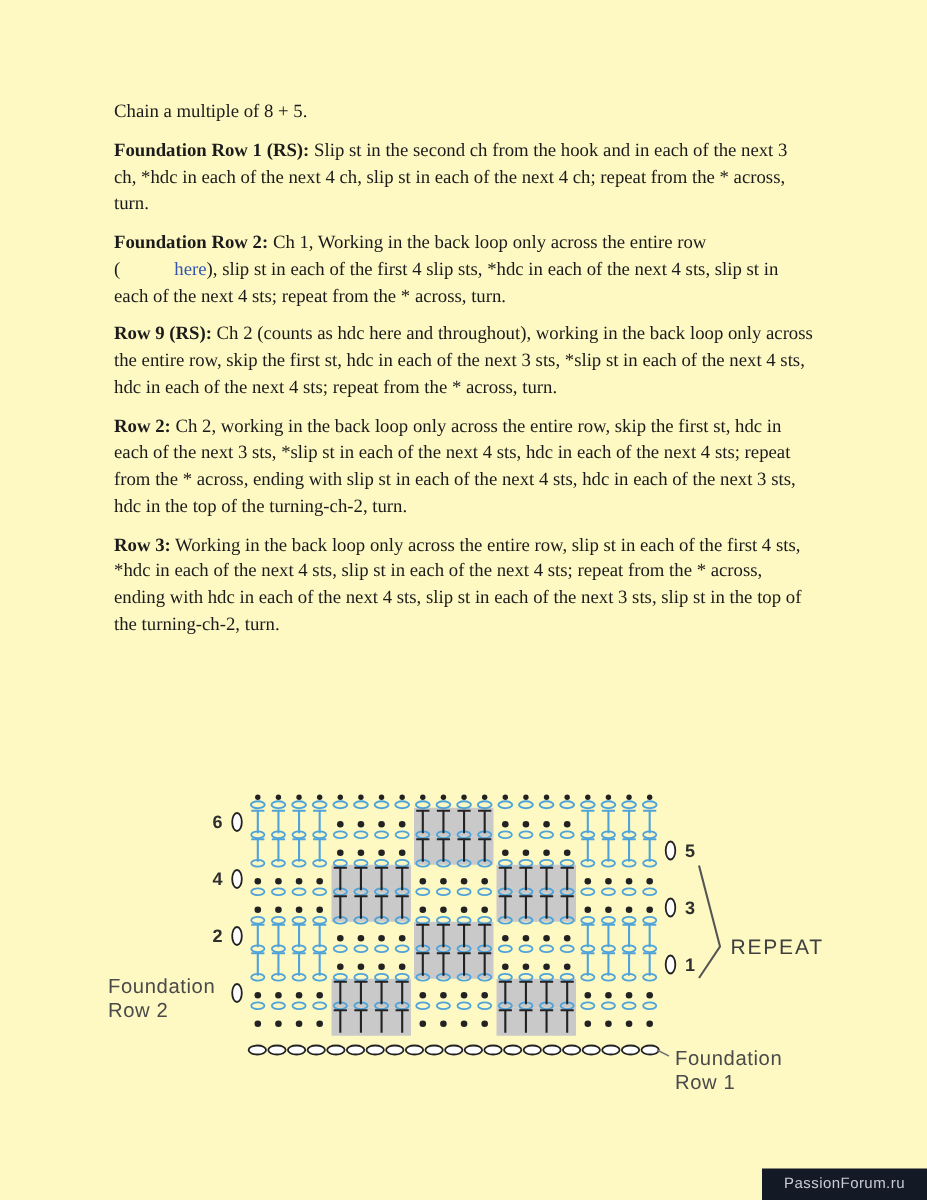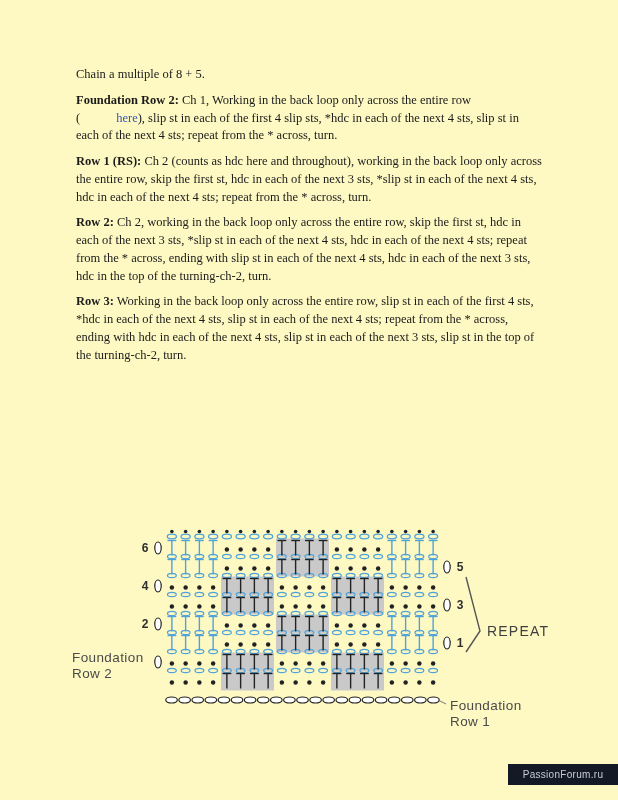--- a/index.html
+++ b/index.html
@@ -6,33 +6,34 @@
   .page{position:relative;width:618px;height:800px;background:#fef9c3;overflow:hidden;
         font-family:"Liberation Serif",serif;color:#1b1b1b;}
   .text-block{position:absolute;left:76px;top:66px;width:466px;}
   .text-block p{font-size:12.5px;line-height:1.42;margin:0 0 8px 0;}
   .text-block strong{font-weight:bold;}
   .text-block a{color:#3456b0;text-decoration:none;cursor:pointer;margin-left:36px;}
   .diagram-wrap{position:absolute;left:50px;top:528px;width:540px;height:215px;}
   .dlabel{font-family:"Liberation Sans",sans-serif;font-size:13.5px;fill:#4a4a4a;letter-spacing:.4px;}
   .repeatlabel{font-family:"Liberation Sans",sans-serif;font-size:14px;fill:#3f3f3f;letter-spacing:1.2px;}
   .rownum{font-family:"Liberation Sans",sans-serif;font-size:12px;font-weight:bold;fill:#2e2e2e;}
-  .watermark{position:absolute;right:0;bottom:15px;width:110px;height:21px;background:#131a26;
+  .watermark{position:absolute;right:0;bottom:0;width:110px;height:21px;background:#131a26;
              display:flex;align-items:center;justify-content:center;}
   .watermark span{font-family:"Liberation Sans",sans-serif;font-size:10px;color:#c7ccd6;letter-spacing:.3px;}
 </style>
 </head>
 <body>
 
 <div class="page">
 
   <div class="text-block">
       <p><span>Chain a multiple of 8 + 5.</span></p>
+      <p><strong>Foundation Row 1 (RS):</strong><span> Slip st in the second ch from the hook and in each of the next 3 ch, *hdc in each of the next 4 ch, slip st in each of the next 4 ch; repeat from the * across, turn.</span></p>
       <p><strong>Foundation Row 2:</strong><span> Ch 1, Working in the back loop only across the entire row (</span><a href="#">here</a><span>), slip st in each of the first 4 slip sts, *hdc in each of the next 4 sts, slip st in each of the next 4 sts; repeat from the * across, turn.</span></p>
-      <p><strong>Row 1 (RS):</strong><span> Ch 2 (counts as hdc here and throughout), working in the back loop only across the entire row, skip the first st, hdc in each of the next 3 sts, *slip st in each of the next 4 sts, hdc in each of the next 4 sts; repeat from the * across, turn.</span></p>
+      <p><strong>Row 9 (RS):</strong><span> Ch 2 (counts as hdc here and throughout), working in the back loop only across the entire row, skip the first st, hdc in each of the next 3 sts, *slip st in each of the next 4 sts, hdc in each of the next 4 sts; repeat from the * across, turn.</span></p>
       <p><strong>Row 2:</strong><span> Ch 2, working in the back loop only across the entire row, skip the first st, hdc in each of the next 3 sts, *slip st in each of the next 4 sts, hdc in each of the next 4 sts; repeat from the * across, ending with slip st in each of the next 4 sts, hdc in each of the next 3 sts, hdc in the top of the turning-ch-2, turn.</span></p>
       <p><strong>Row 3:</strong><span> Working in the back loop only across the entire row, slip st in each of the first 4 sts, *hdc in each of the next 4 sts, slip st in each of the next 4 sts; repeat from the * across, ending with hdc in each of the next 4 sts, slip st in each of the next 3 sts, slip st in the top of the turning-ch-2, turn.</span></p>
     </div>
 
   <svg class="diagram-wrap" width="540" height="215" viewBox="0 0 540 215" xmlns="http://www.w3.org/2000/svg">
     <g>
         <rect x="226" y="10.5" width="53" height="19" fill="#C9C9C9"></rect>
         <rect x="226" y="29.5" width="53" height="19" fill="#C9C9C9"></rect>
         <rect x="171" y="48.5" width="53" height="19" fill="#C9C9C9"></rect>
         <rect x="281" y="48.5" width="53" height="19" fill="#C9C9C9"></rect>

